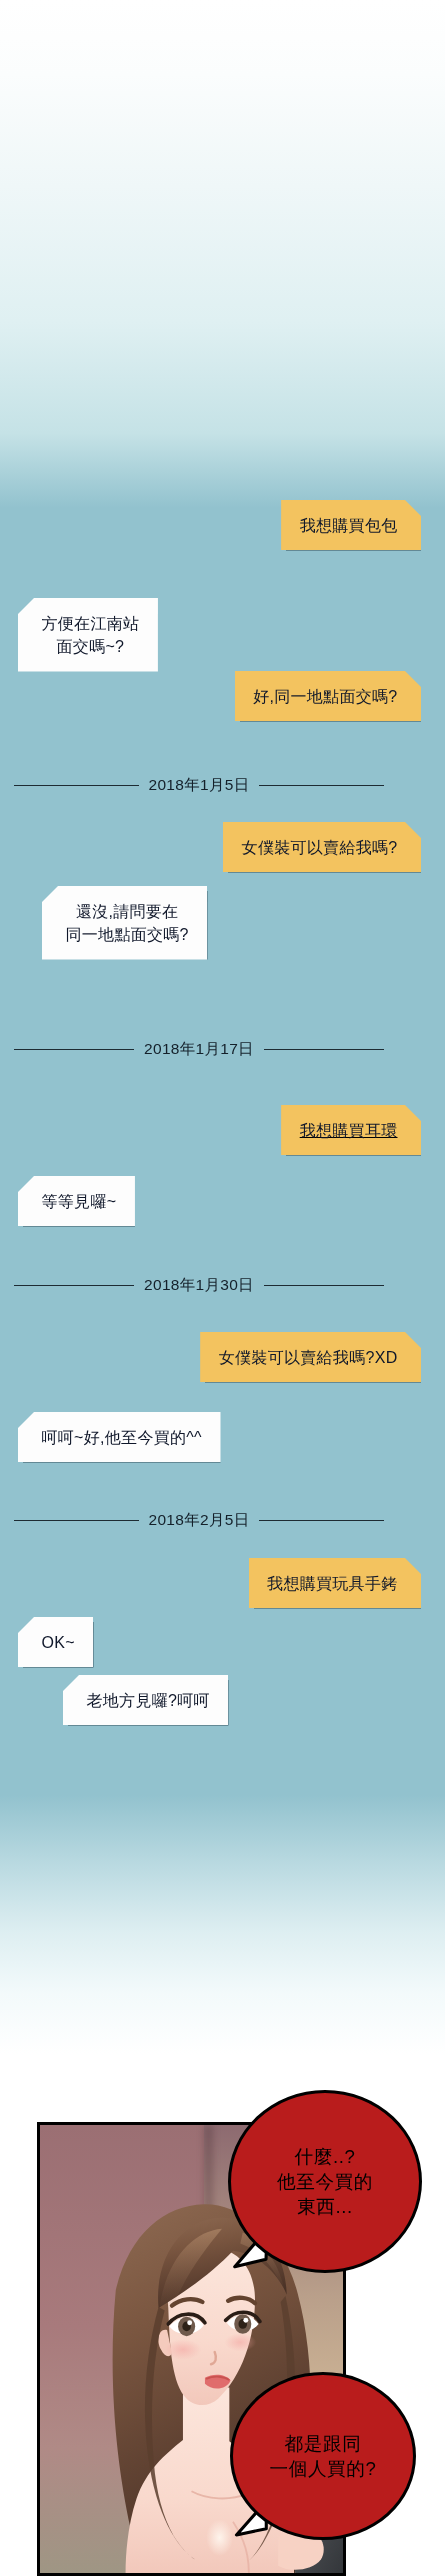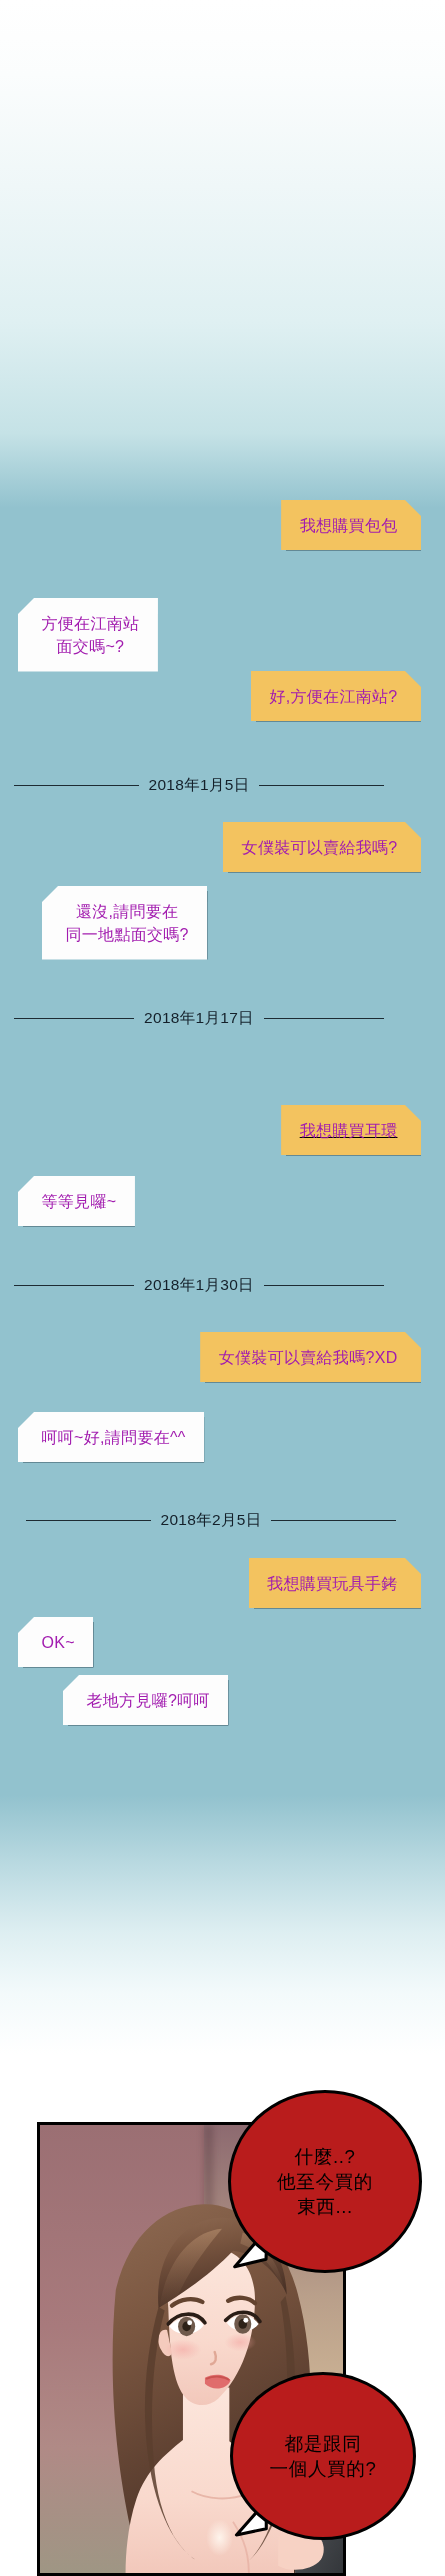--- a/index.html
+++ b/index.html
@@ -49,21 +49,21 @@
   .row.left  { justify-content: flex-start; padding-left: 18px; }
   .row.right { justify-content: flex-end;  padding-right: 25px; }
 
   
   .bubble {
     position: relative;
     display: inline-block;
     padding: 13.6px 18.6px;
     font-size: 16px;
     line-height: 1.45;
-    color: #a21caf;
+    color: #0f172a;
     letter-spacing: 0.3px;
     white-space: pre-line;
     filter: drop-shadow(5.6px 5.6px 0 #36515e);
   }
   .bubble.yellow {
     background: #f3c35f;
     text-align: right;
     
     clip-path: polygon(0 0, calc(100% - 16px) 0, 100% 16px, 100% 100%, 0 100%);
     padding-right: 23.5px;
@@ -173,40 +173,40 @@
   <div class="row right" style="top:500px;">
     <div class="bubble yellow">我想購買包包</div>
   </div>
 
   <div class="row left" style="top:598px;">
     <div class="bubble white">方便在江南站
 面交嗎~?</div>
   </div>
 
   <div class="row right" style="top:671px;">
-    <div class="bubble yellow">好,方便在江南站?</div>
+    <div class="bubble yellow">好,同一地點面交嗎?</div>
   </div>
 
   <div class="date-sep" style="top:775px;">
     <span class="line"></span>
     <span class="label">2018年1月5日</span>
     <span class="line"></span>
   </div>
 
   <div class="row right" style="top:822px;">
     <div class="bubble yellow">女僕裝可以賣給我嗎?</div>
   </div>
 
   <div class="row left" style="top:886px;margin-left:24px;">
     <div class="bubble white">還沒,請問要在
 同一地點面交嗎?</div>
   </div>
 
 
-  <div class="date-sep" style="top:1008px;">
+  <div class="date-sep" style="top:1039px;">
     <span class="line"></span>
     <span class="label">2018年1月17日</span>
     <span class="line"></span>
   </div>
 
   <div class="row right" style="top:1105px;text-decoration:underline;">
     <div class="bubble yellow">我想購買耳環</div>
   </div>
 
   <div class="row left" style="top:1176px;">
@@ -217,24 +217,24 @@
     <span class="line"></span>
     <span class="label">2018年1月30日</span>
     <span class="line"></span>
   </div>
 
   <div class="row right" style="top:1332px;">
     <div class="bubble yellow">女僕裝可以賣給我嗎?XD</div>
   </div>
 
   <div class="row left" style="top:1412px;">
-    <div class="bubble white">呵呵~好,請問要在^^</div>
-  </div>
-
-  <div class="date-sep" style="top:1510px;margin-left:12px;">
+    <div class="bubble white">呵呵~好,他至今買的^^</div>
+  </div>
+
+  <div class="date-sep" style="top:1510px;">
     <span class="line"></span>
     <span class="label">2018年2月5日</span>
     <span class="line"></span>
   </div>
 
   <div class="row right" style="top:1558px;">
     <div class="bubble yellow">我想購買玩具手銬</div>
   </div>
 
   <div class="row left" style="top:1617px;">

